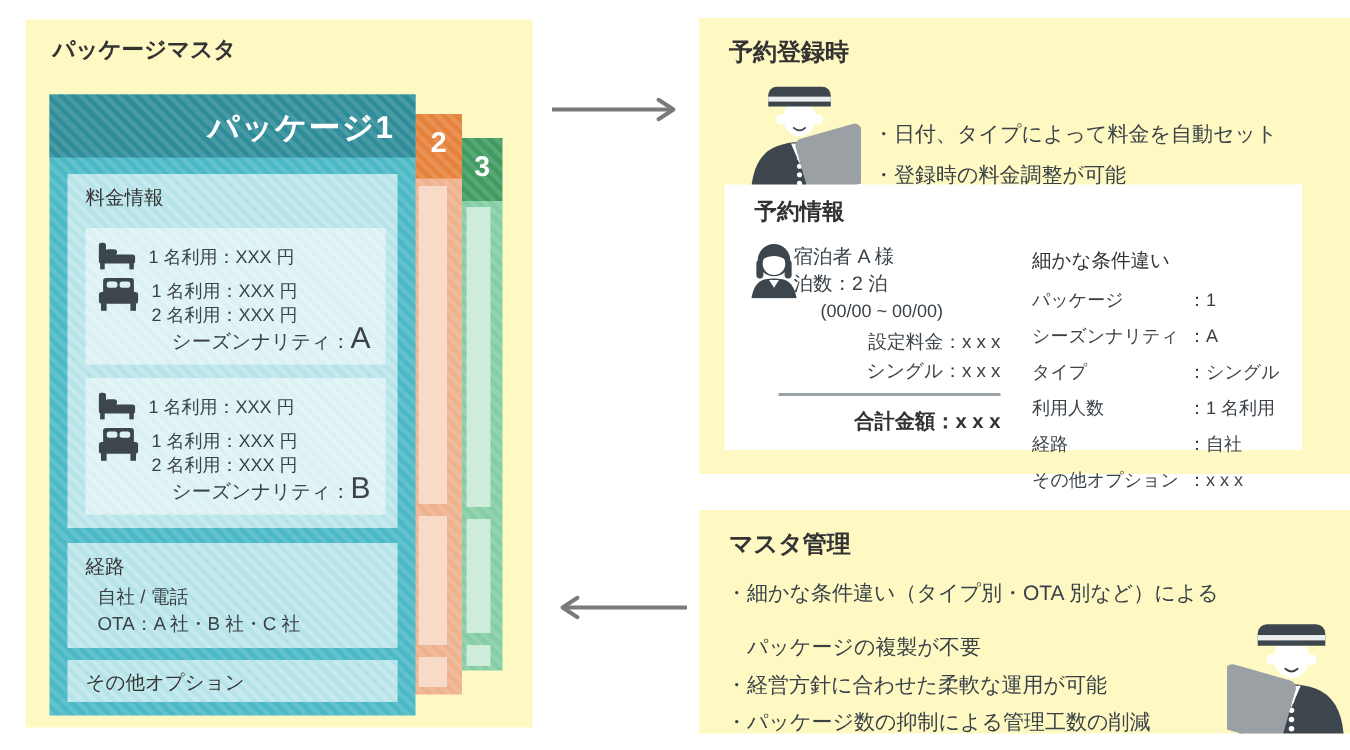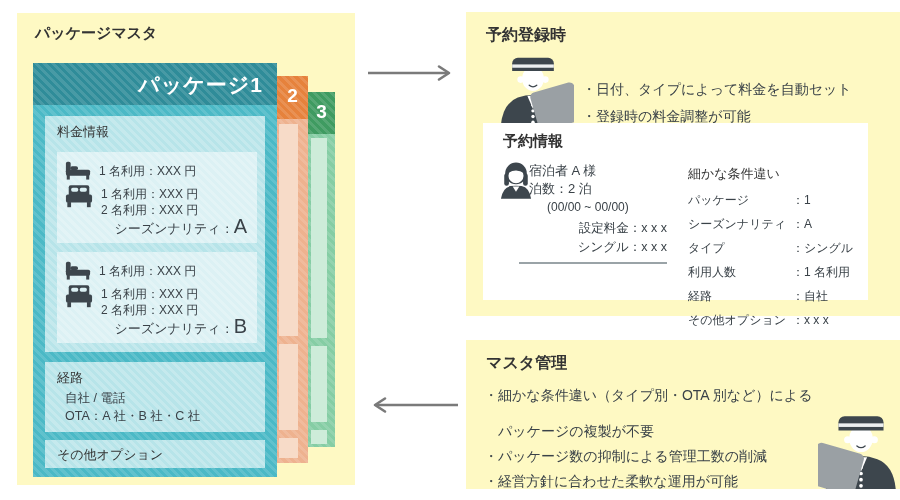--- a/index.html
+++ b/index.html
@@ -265,20 +265,21 @@
       <div class="guest-block">
         <div>宿泊者 A 様</div>
         <div>泊数：2 泊</div>
         <div class="guest-dates">(00/00 ~ 00/00)</div>
       </div>
 
       <div class="fees-block">
         <div>設定料金：x x x</div>
         <div>シングル：x x x</div>
         <div class="fees-divider"></div>
+        <div class="fees-total">合計金額：x x x</div>
       </div>
 
       <div class="fee-info">
         <div class="fee-info-title">細かな条件違い</div>
         <div class="fee-info-grid">
           <span>パッケージ</span>
             <span>：1</span>
           <span>シーズンナリティ</span>
             <span>：A</span>
           <span>タイプ</span>
@@ -292,22 +293,22 @@
         </div>
       </div>
     </div>
   </div>
 
   <div class="abs panel" id="rb-panel">
     <div class="panel-title">マスタ管理</div>
     <div class="rb-bullets">
       <div>・細かな条件違い（タイプ別・OTA 別など）による</div>
       <div class="rb-indent">パッケージの複製が不要</div>
+      <div class="rb-gap">・経営方針に合わせた柔軟な運用が可能</div>
       <div class="rb-gap">・パッケージ数の抑制による管理工数の削減</div>
-      <div class="rb-gap">・経営方針に合わせた柔軟な運用が可能</div>
     </div>
     <span id="rb-bellhop">
       <svg width="86" height="78" viewBox="0 0 84 76">
         <path d="M8 76 Q10 52 26 46 Q34 43 42 43 Q50 43 58 46 Q74 52 76 76 Z" fill="#3d464d"></path>
         <path d="M36 44 L42 58 L48 44 Z" fill="#ffffff"></path>
         <circle cx="42" cy="54" r="1.8" fill="#fff"></circle>
           <circle cx="42" cy="60" r="1.8" fill="#fff"></circle>
           <circle cx="42" cy="66" r="1.8" fill="#fff"></circle>
           <circle cx="42" cy="72" r="1.8" fill="#fff"></circle>
         <rect x="43" y="36" width="48" height="42" rx="5" transform="rotate(-16 62 57)" fill="#9aa0a4"></rect>

